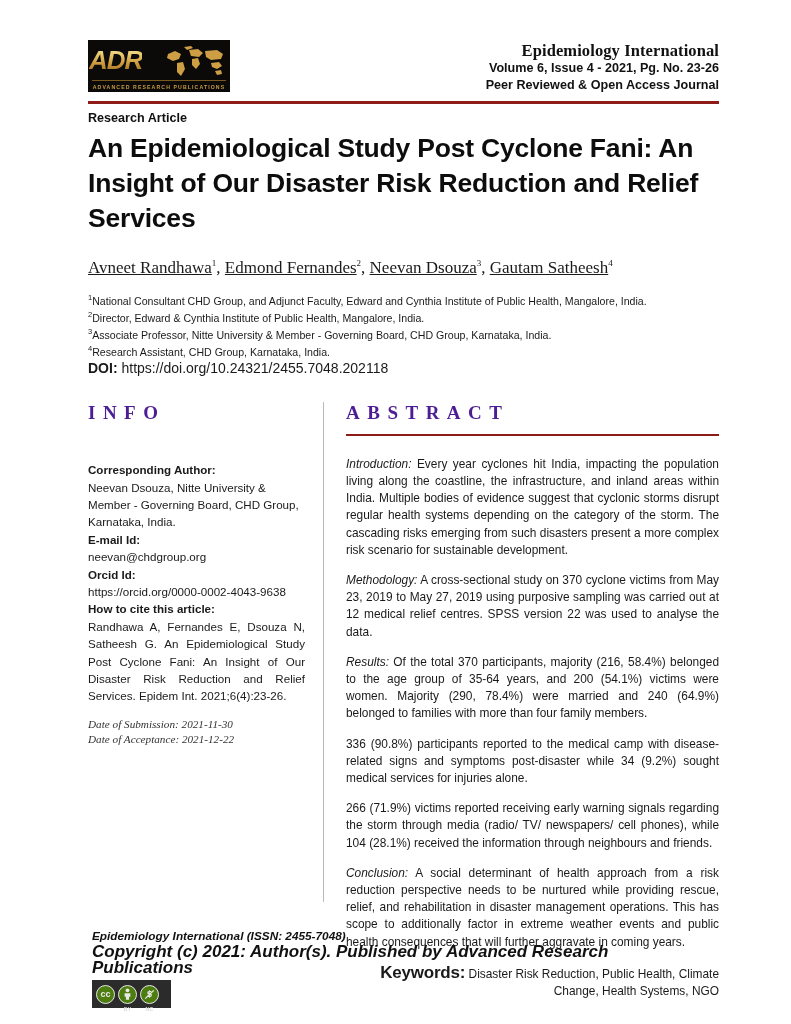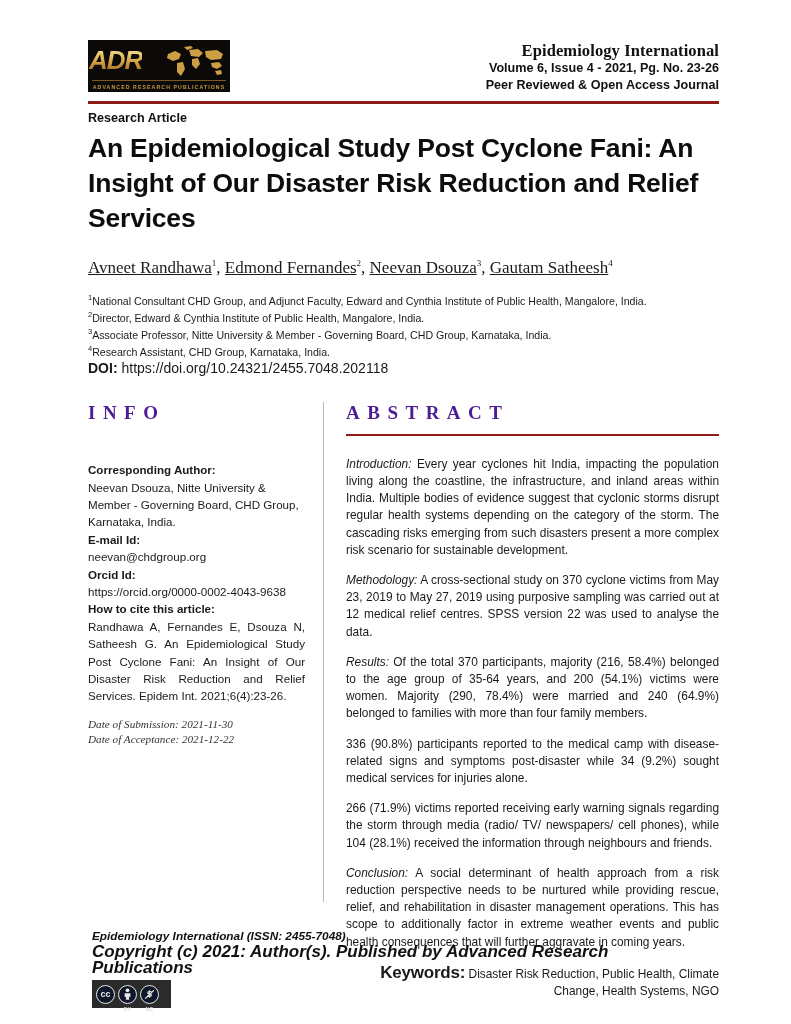--- a/index.html
+++ b/index.html
@@ -241,21 +241,21 @@
     height: 28px;
     background: #2b2b2b;
     display: flex;
     align-items: center;
     padding: 0 4px;
     gap: 3px;
   }
   .cc-circle {
     width: 19px; height: 19px;
     border-radius: 50%;
-    background: #0f172a;
+    background: #4d7c0f;
     border: 1.6px solid #e8e8e8;
     color: #e8e8e8;
     display: flex;
     align-items: center;
     justify-content: center;
     font-size: 9px;
     font-weight: bold;
     position: relative;
     flex: 0 0 auto;
   }

